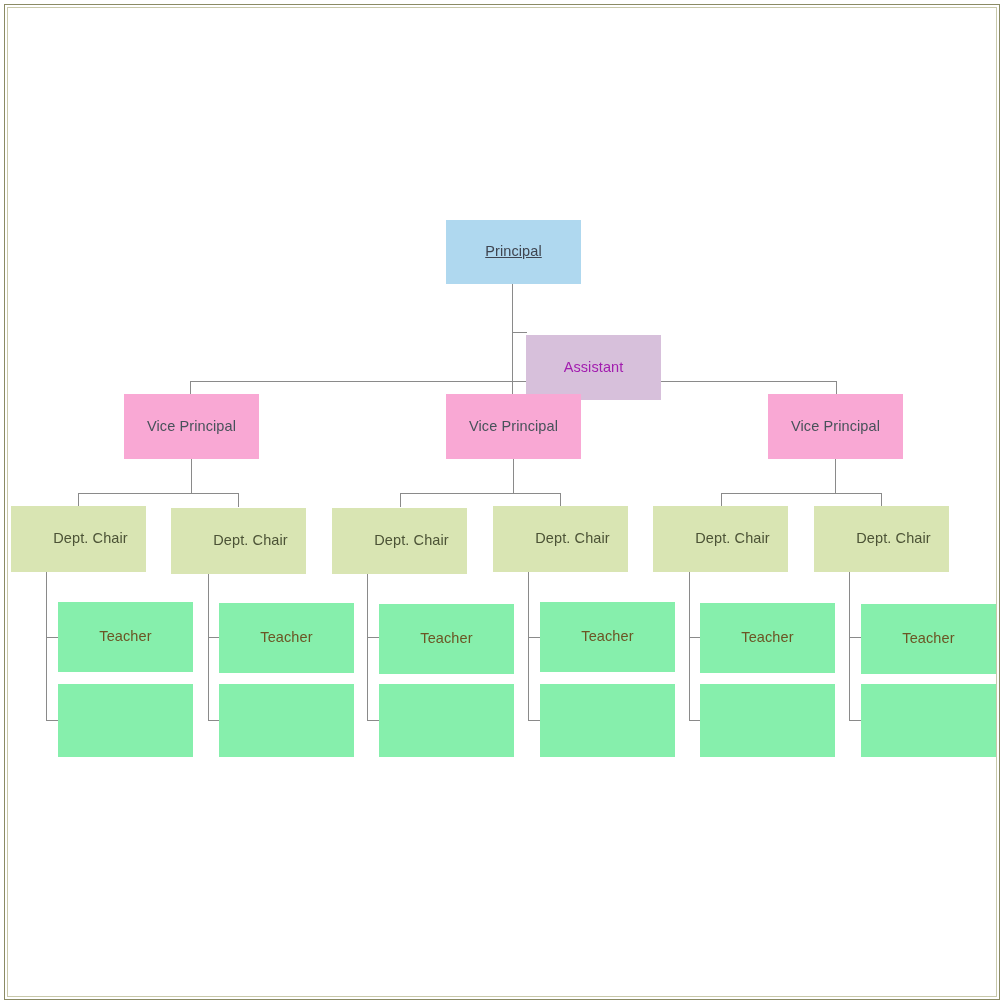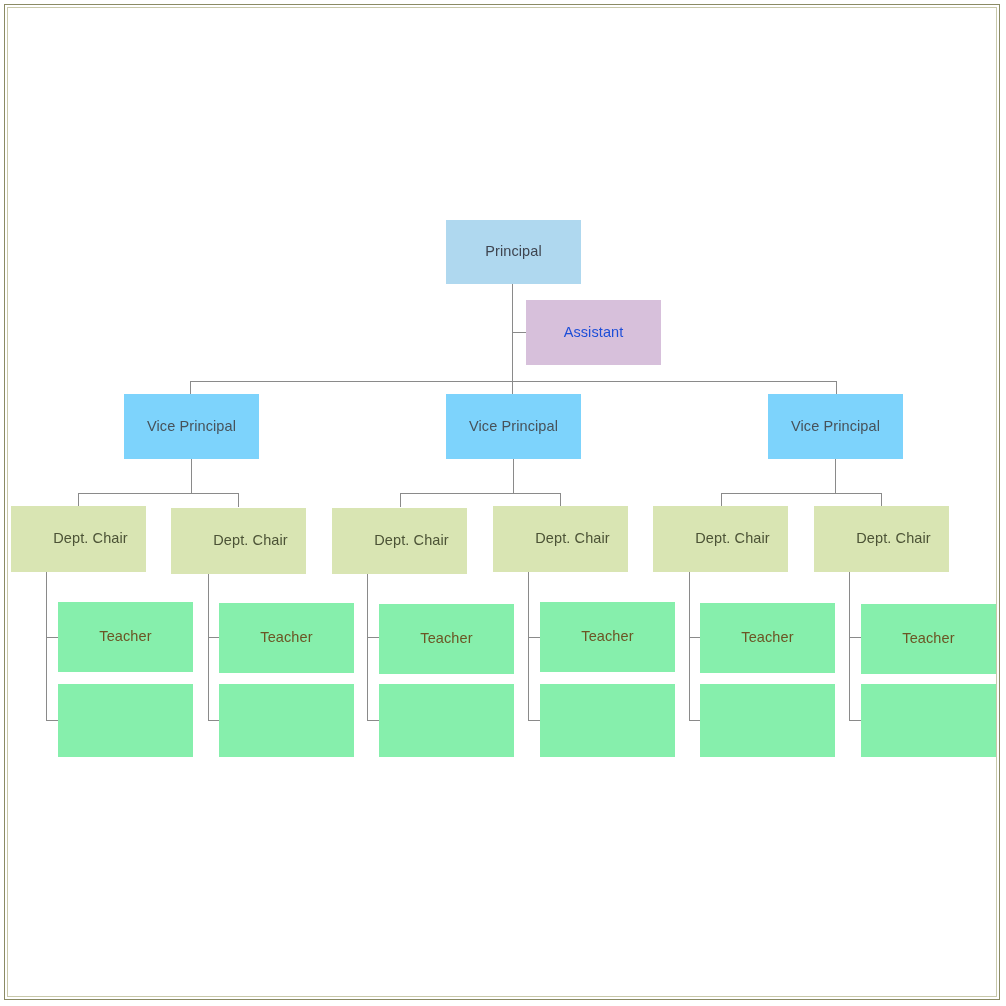--- a/index.html
+++ b/index.html
@@ -69,22 +69,22 @@
     justify-content: center;
     box-sizing: border-box;
     color: #4a4a52;
     font-size: 14.5px;
     letter-spacing: .1px;
     text-align: center;
     line-height: 1.2;
     user-select: none;
   }
   .node.principal  { background: #afd8ef; color: #3f4550; }
-  .node.assistant  { background: #d7c0db; color: #1d4ed8; }
-  .node.vice       { background: #7dd3fc; color: #47525a; }
+  .node.assistant  { background: #d7c0db; color: #a21caf; margin-top: 35px; }
+  .node.vice       { background: #f9a8d4; color: #47525a; }
   .node.chair      { background: #d9e5b3; color: #4c5336; padding-left: 24px; }
   .node.teacher    { background: #86efac; color: #6b5524; }
 </style>
 </head>
 <body>
 
 <div id="page">
 
   <div class="frame-outer"></div>
   <div class="frame-inner"></div>
@@ -132,21 +132,21 @@
     <div class="ln h" style="left:528px; top:720px; width:13px;"></div>
 
     <div class="ln v" style="left:689px; top:572px; height:149px;"></div>
     <div class="ln h" style="left:689px; top:637px; width:13px;"></div>
     <div class="ln h" style="left:689px; top:720px; width:13px;"></div>
 
     <div class="ln v" style="left:849px; top:572px; height:149px;"></div>
     <div class="ln h" style="left:849px; top:637px; width:13px;"></div>
     <div class="ln h" style="left:849px; top:720px; width:13px;"></div>
 
-    <div class="node principal" style="left:446px; top:220px; width:135px; height:64px;">Principal</div>
+    <div class="node principal" style="left:446px; top:220px; width:135px; height:64px;text-decoration:underline;">Principal</div>
 
     <div class="node assistant" style="left:526px; top:300px; width:135px; height:65px;">Assistant</div>
 
     <div class="node vice" style="left:124px; top:394px; width:135px; height:65px;">Vice Principal</div>
     <div class="node vice" style="left:446px; top:394px; width:135px; height:65px;">Vice Principal</div>
     <div class="node vice" style="left:768px; top:394px; width:135px; height:65px;">Vice Principal</div>
 
     <div class="node chair" style="left:11px; top:506px; width:135px; height:66px;">Dept. Chair</div>
     <div class="node chair" style="left:171px; top:508px; width:135px; height:66px;">Dept. Chair</div>
     <div class="node chair" style="left:332px; top:508px; width:135px; height:66px;">Dept. Chair</div>

